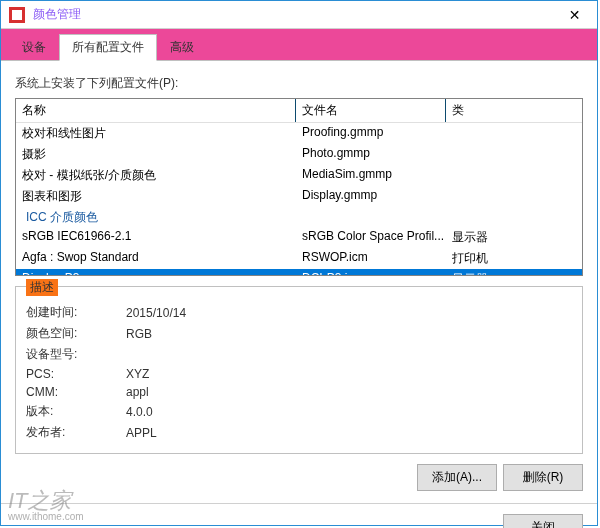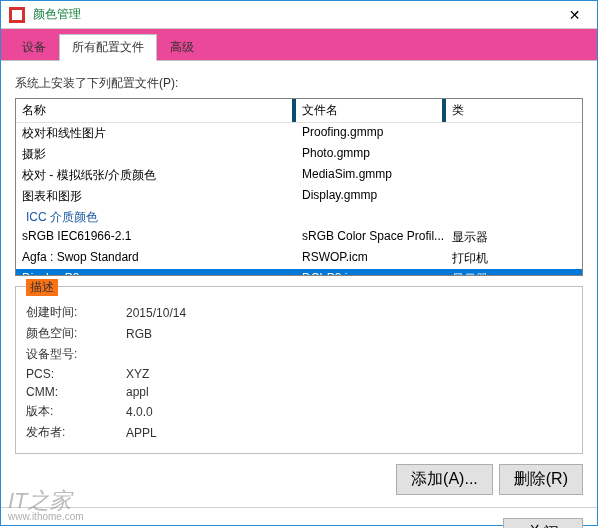--- a/index.html
+++ b/index.html
@@ -27,21 +27,21 @@
     display: inline-block;
     position: relative;
   }
   .title-icon::after {
     content: "";
     position: absolute;
     left: 3px; top: 3px;
     width: 10px; height: 10px;
     background: #fff;
   }
-  .title-text { margin-left: 8px; color: #15803d; }
+  .title-text { margin-left: 8px; color: #8b5cf6; }
   .close-btn {
     margin-left: auto;
     width: 45px;
     height: 28px;
     display: flex;
     align-items: center;
     justify-content: center;
     color: #000;
     font-size: 14px;
     cursor: pointer;
@@ -75,21 +75,21 @@
     overflow: hidden;
     background: #fff;
   }
   .listview-header {
     display: flex;
     background: #fff;
     border-bottom: 1px solid #e0e0e0;
   }
   .listview-header .col {
     padding: 3px 6px;
-    border-right: 4px solid #0c4a6e;
+    border-right: 1px solid #0c4a6e;
     font-weight: normal;
   }
   .col-name { width: 280px; }
   .col-file { width: 150px; }
   .col-class { flex: 1; border-right: none !important; }
   .listview-body { }
   .list-row {
     display: flex;
     padding: 1px 0;
     cursor: default;
@@ -124,21 +124,21 @@
     margin-top: 10px;
     padding: 0 14px;
   }
   .win-button {
     min-width: 80px;
     padding: 4px 14px;
     border: 1px solid #adadad;
     background: #e1e1e1;
     cursor: pointer;
     font-family: inherit;
-    font-size: 16px;
+    font-size: 12px;
     text-align: center;
   }
   .footer-divider {
     border-top: 1px solid #d0d0d0;
     margin-top: 12px;
   }
   .footer-row {
     display: flex;
     justify-content: flex-end;
     padding: 10px 14px;

